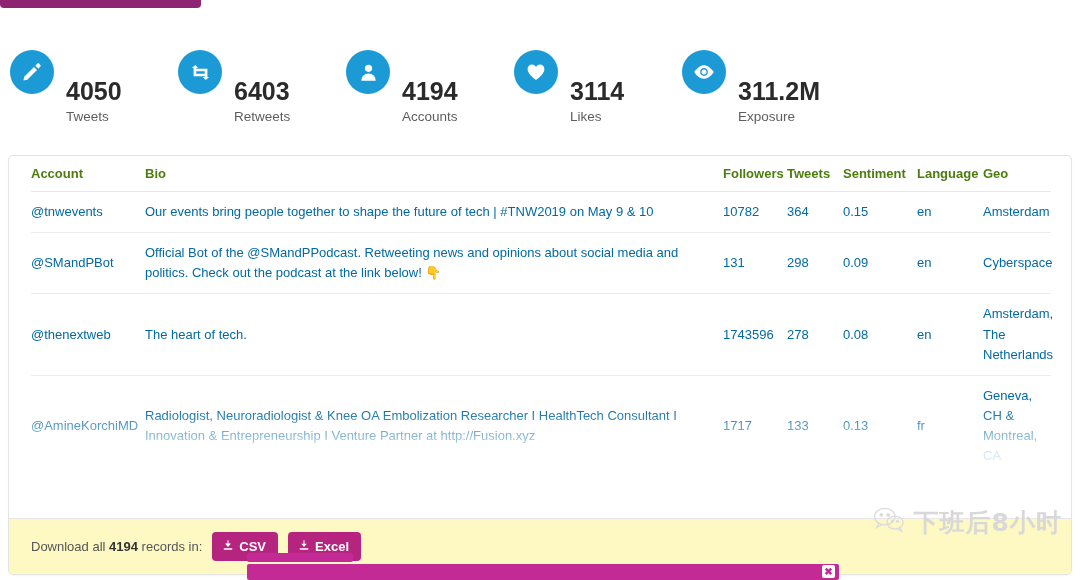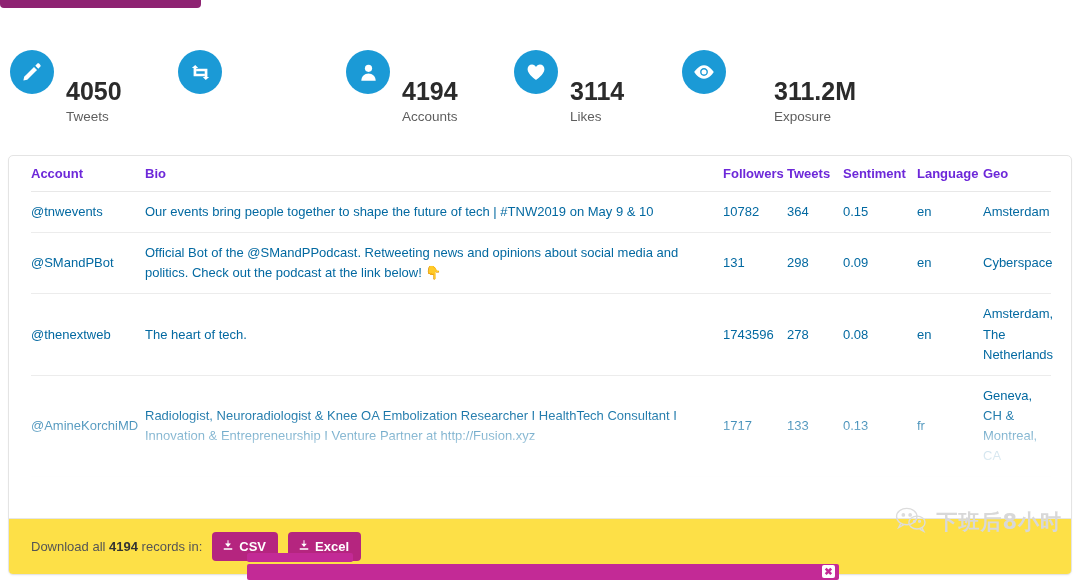--- a/index.html
+++ b/index.html
@@ -65,21 +65,21 @@
     color: #2b2b2b;
     line-height: 1.18;
     white-space: nowrap;
   }
   .stat .lbl {
     font-size: 13.5px;
     color: #5e5e5e;
     line-height: 1.5;
     white-space: nowrap;
   }
-  .stat.wide { width: 200px; gap: 36px; }
+  .stat.wide { width: 200px; }
 
   
   .card {
     position: absolute;
     left: 8px; top: 155px;
     width: 1064px; height: 420px;
     background: #ffffff;
     border: 1px solid #e4e4e4;
     border-radius: 5px;
     box-shadow: 0 1px 2px rgba(0,0,0,0.04);
@@ -103,21 +103,21 @@
   }
 
   table.accounts {
     width: 100%;
     border-collapse: collapse;
     table-layout: fixed;
   }
   table.accounts th {
     font-size: 13px;
     font-weight: bold;
-    color: #6d28d9;
+    color: #4d7c0f;
     text-align: left;
     padding: 10px 6px 10px 0;
     border-bottom: 1px solid #e8e8e8;
     vertical-align: bottom;
   }
   table.accounts td {
     font-size: 13px;
     color: #0369a1;
     padding: 10px 6px 10px 0;
     border-bottom: 1px solid #ececec;
@@ -142,21 +142,21 @@
     background: linear-gradient(to bottom, rgba(255,255,255,0) 0%, rgba(255,255,255,0.82) 55%, rgba(255,255,255,1) 100%);
     pointer-events: none;
   }
 
   
   .card-footer {
     position: absolute;
     left: 0; bottom: 0;
     width: 100%;
     height: 56px;
-    background: #fde047;
+    background: #fef9c3;
     border-top: 1px solid #e6e6e6;
     display: flex;
     align-items: center;
     padding-left: 22px;
   }
   .dl-text { font-size: 13px; color: #555; }
   .dl-text b { color: #333; }
   .btn-dl {
     margin-left: 10px;
     background: #b5257f;
@@ -207,21 +207,21 @@
   .watermark {
     position: absolute;
     right: 18px; top: 505px;
     display: flex;
     align-items: center;
     gap: 8px;
     color: #d9d9d9;
     pointer-events: none;
   }
   .watermark .wm-text {
-    font-size: 21px;
+    font-size: 25px;
     font-weight: bold;
     letter-spacing: 1px;
     color: #d8d8d8;
     font-family: "DejaVu Sans", sans-serif;
   }
 </style>
 </head>
 <body>
 
 <div id="page">
@@ -242,20 +242,24 @@
         <div class="lbl">Tweets</div>
       </div>
     </div>
 
     <div class="stat">
       <div class="circle">
         <svg width="23" height="23" viewBox="0 0 24 24" fill="#ffffff">
           <path d="M6.5 4.2 L9.6 7.4 L7.6 7.4 L7.6 13.2 L16.6 13.2 L16.6 16.0 L4.8 16.0 L4.8 7.4 L3.0 7.4 Z"></path>
           <path d="M17.5 19.8 L14.4 16.6 L16.4 16.6 L16.4 10.8 L7.4 10.8 L7.4 8.0 L19.2 8.0 L19.2 16.6 L21.0 16.6 Z"></path>
         </svg>
+      </div>
+      <div class="txt">
+        <div class="num">6403</div>
+        <div class="lbl">Retweets</div>
       </div>
     </div>
 
     <div class="stat">
       <div class="circle">
         <svg width="21" height="21" viewBox="0 0 24 24" fill="#ffffff">
           <circle cx="12" cy="7.2" r="4.1"></circle>
           <path d="M3.8 21.5 C3.8 16.4 7.5 13.1 12 13.1 C16.5 13.1 20.2 16.4 20.2 21.5 Z"></path>
         </svg>
       </div>

